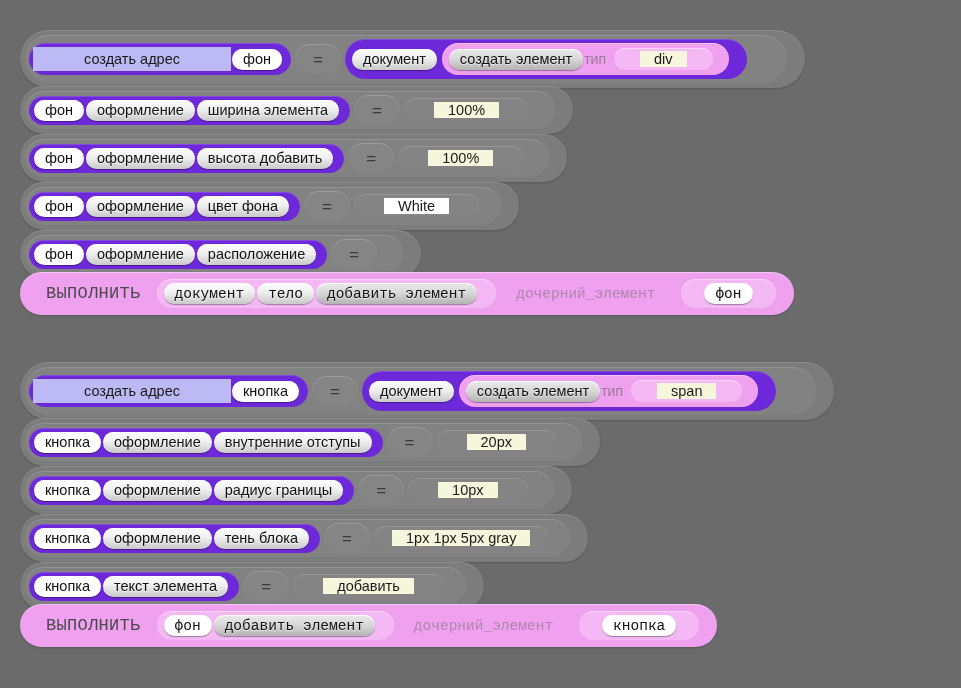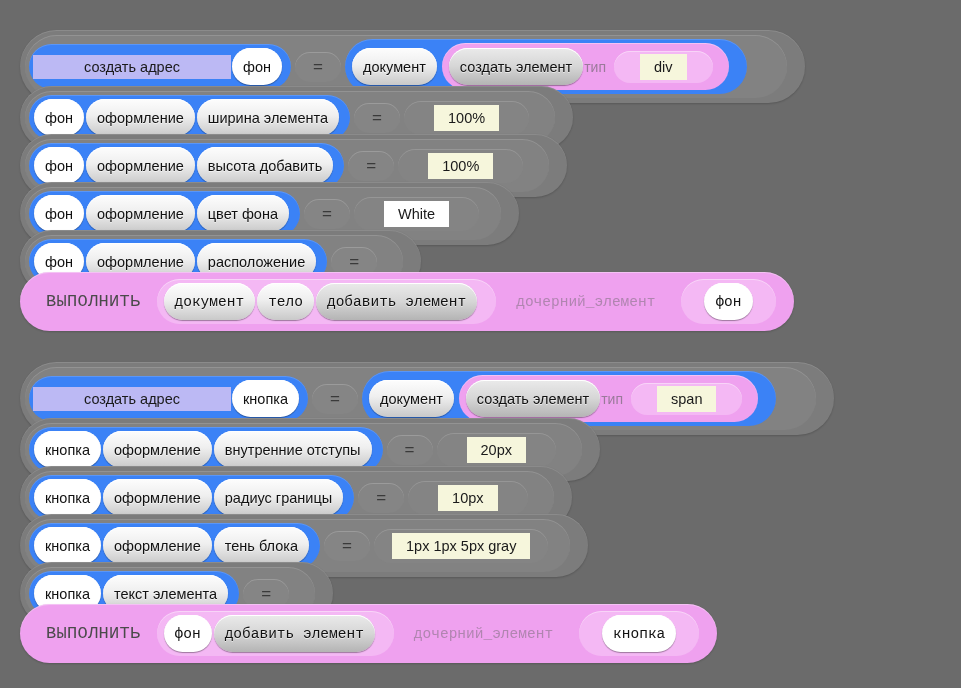--- a/index.html
+++ b/index.html
@@ -28,32 +28,32 @@
     align-items: center;
     background: #828282;
     border-radius: 999px;
     padding: 4px 16px 4px 4px;
     box-shadow: inset 0 1px 0 rgba(255,255,255,.14);
   }
   .grp {
     display: inline-flex;
     align-items: center;
     gap: 0px;
-    background: #3b82f6;
+    background: #6d28d9;
     border-radius: 999px;
     padding: 4px 14px 4px 6px;
     box-shadow: inset 0 1px 0 rgba(255,255,255,.16);
   }
 
   
   .pill {
     display: inline-flex;
     align-items: center;
     justify-content: center;
-    height: 37px;
+    height: 21px;
     padding: 0 11px;
     margin: 0 1px;
     border-radius: 999px;
     font-size: 14.5px;
     color: #111;
     white-space: nowrap;
     background: linear-gradient(to bottom,#fdfdfd 0%,#efefef 45%,#c9c9c9 100%);
     box-shadow: 0 1px 1px rgba(0,0,0,.35), inset 0 1px 0 #fff;
     text-shadow: 0 1px 0 rgba(255,255,255,.6);
   }
@@ -63,21 +63,21 @@
   }
   .pill.dark {
     background: linear-gradient(to bottom,#eaeaea 0%,#d6d6d6 50%,#b4b4b4 100%);
   }
 
   
   .field {
     display: inline-flex;
     align-items: center;
     justify-content: center;
-    height: 26px;
+    height: 16px;
     padding: 0 14px;
     font-size: 14.5px;
     color: #1a1a1a;
     background: #f6f6dc;
     border: none;
     white-space: nowrap;
   }
   .field.lavender {
     background: #bcb9f4;
     min-width: 198px;
@@ -378,20 +378,23 @@
   <div class="row" style="left:20px; top:562px;">
     <div class="outer-slot">
       <div class="mid-slot" style="padding-right:22px;">
         <div class="grp" style="padding:4px 10px 4px 4px;">
           <span class="pill white">кнопка</span>
           <span class="pill">текст элемента</span>
         </div>
         <div class="eq-slot">
           <span class="eq-glyph">=</span>
         </div>
+        <div class="val-slot">
+          <span class="field">добавить</span>
+        </div>
       </div>
     </div>
   </div>
 
   <div class="row" style="left:20px; top:604px;">
     <div class="exec-row">
       <span class="exec-title">ВЫПОЛНИТЬ</span>
       <div class="exec-inner">
         <span class="pill white">фон</span>
         <span class="pill dark">добавить элемент</span>

